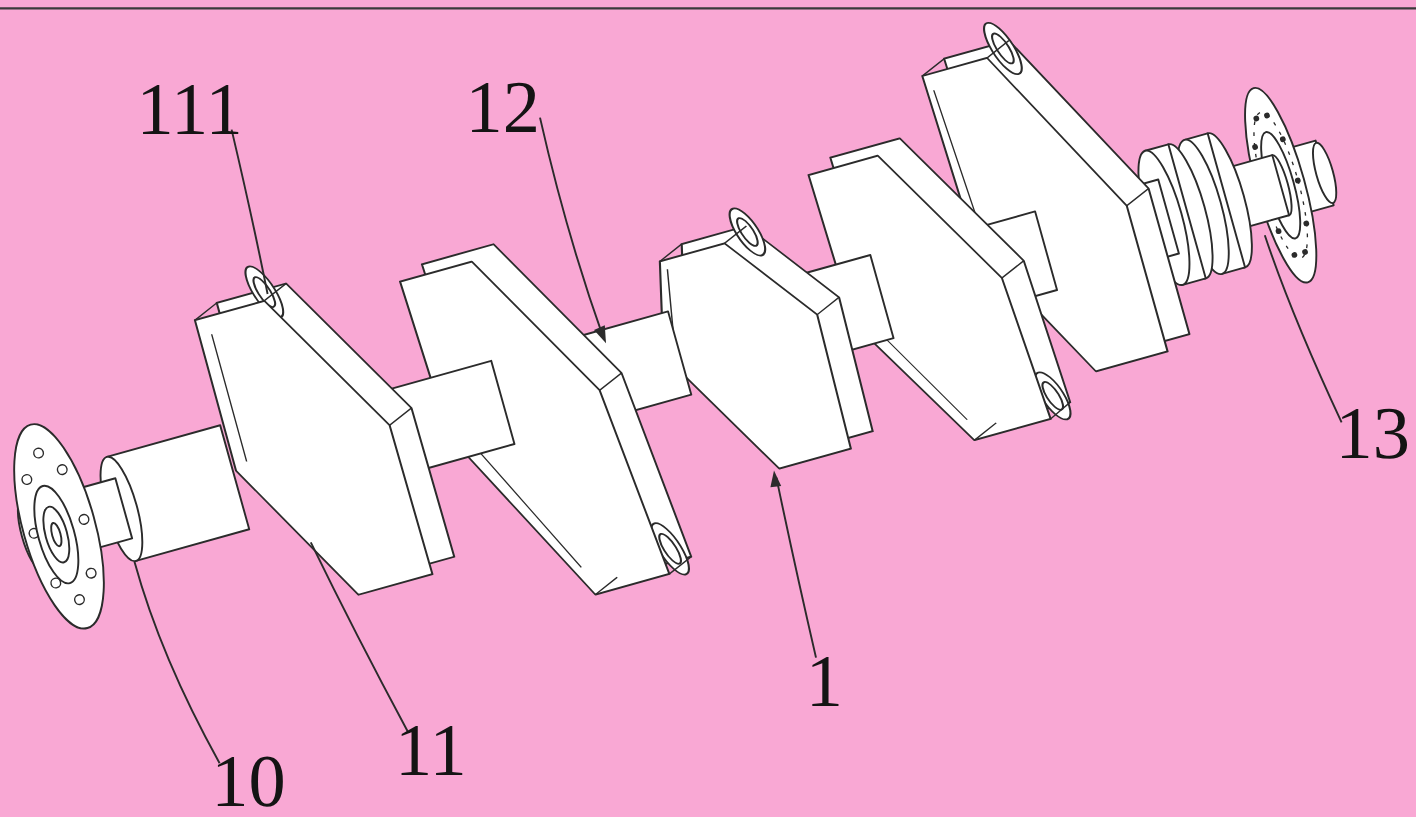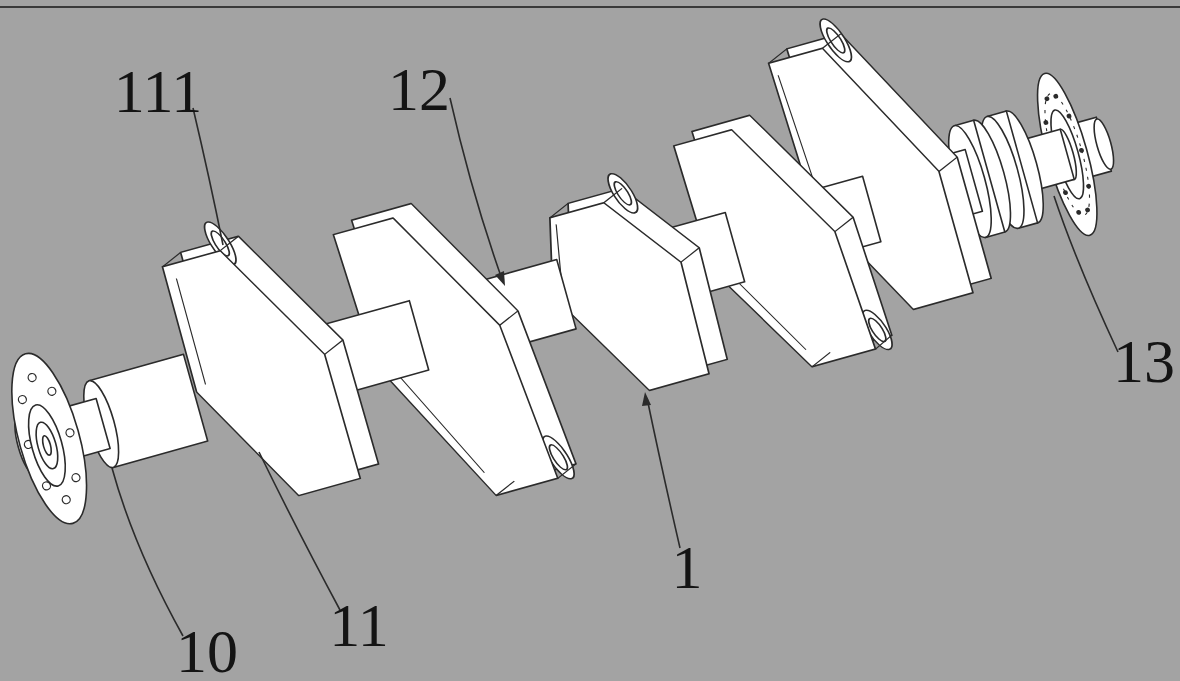--- a/index.html
+++ b/index.html
@@ -1,17 +1,17 @@
 <!DOCTYPE html>
 <html><head>
 <meta charset="utf-8">
 <style>
   html,body{margin:0;padding:0;background:#fff;}
   .canvas{
-    position:relative;width:1180px;height:681px;background:#a3a3a3;
+    position:relative;width:1180px;height:681px;background:#f9a8d4;
     overflow:hidden;font-family:"Liberation Serif", serif;
   }
   svg{position:absolute;left:0;top:0;}
   .lbl{font-family:"Liberation Serif", serif;font-size:62px;fill:#141414;}
   .part{fill:#ffffff;stroke:#2b2b2b;stroke-width:1.6;stroke-linejoin:round;}
   .thin{fill:none;stroke:#2b2b2b;stroke-width:1.1;}
   .leader{fill:none;stroke:#2b2b2b;stroke-width:1.6;}
   .arrow{fill:#2b2b2b;stroke:none;}
   .dot{fill:#2b2b2b;stroke:none;}
   .hole{fill:#ffffff;stroke:#2b2b2b;stroke-width:1.2;}

